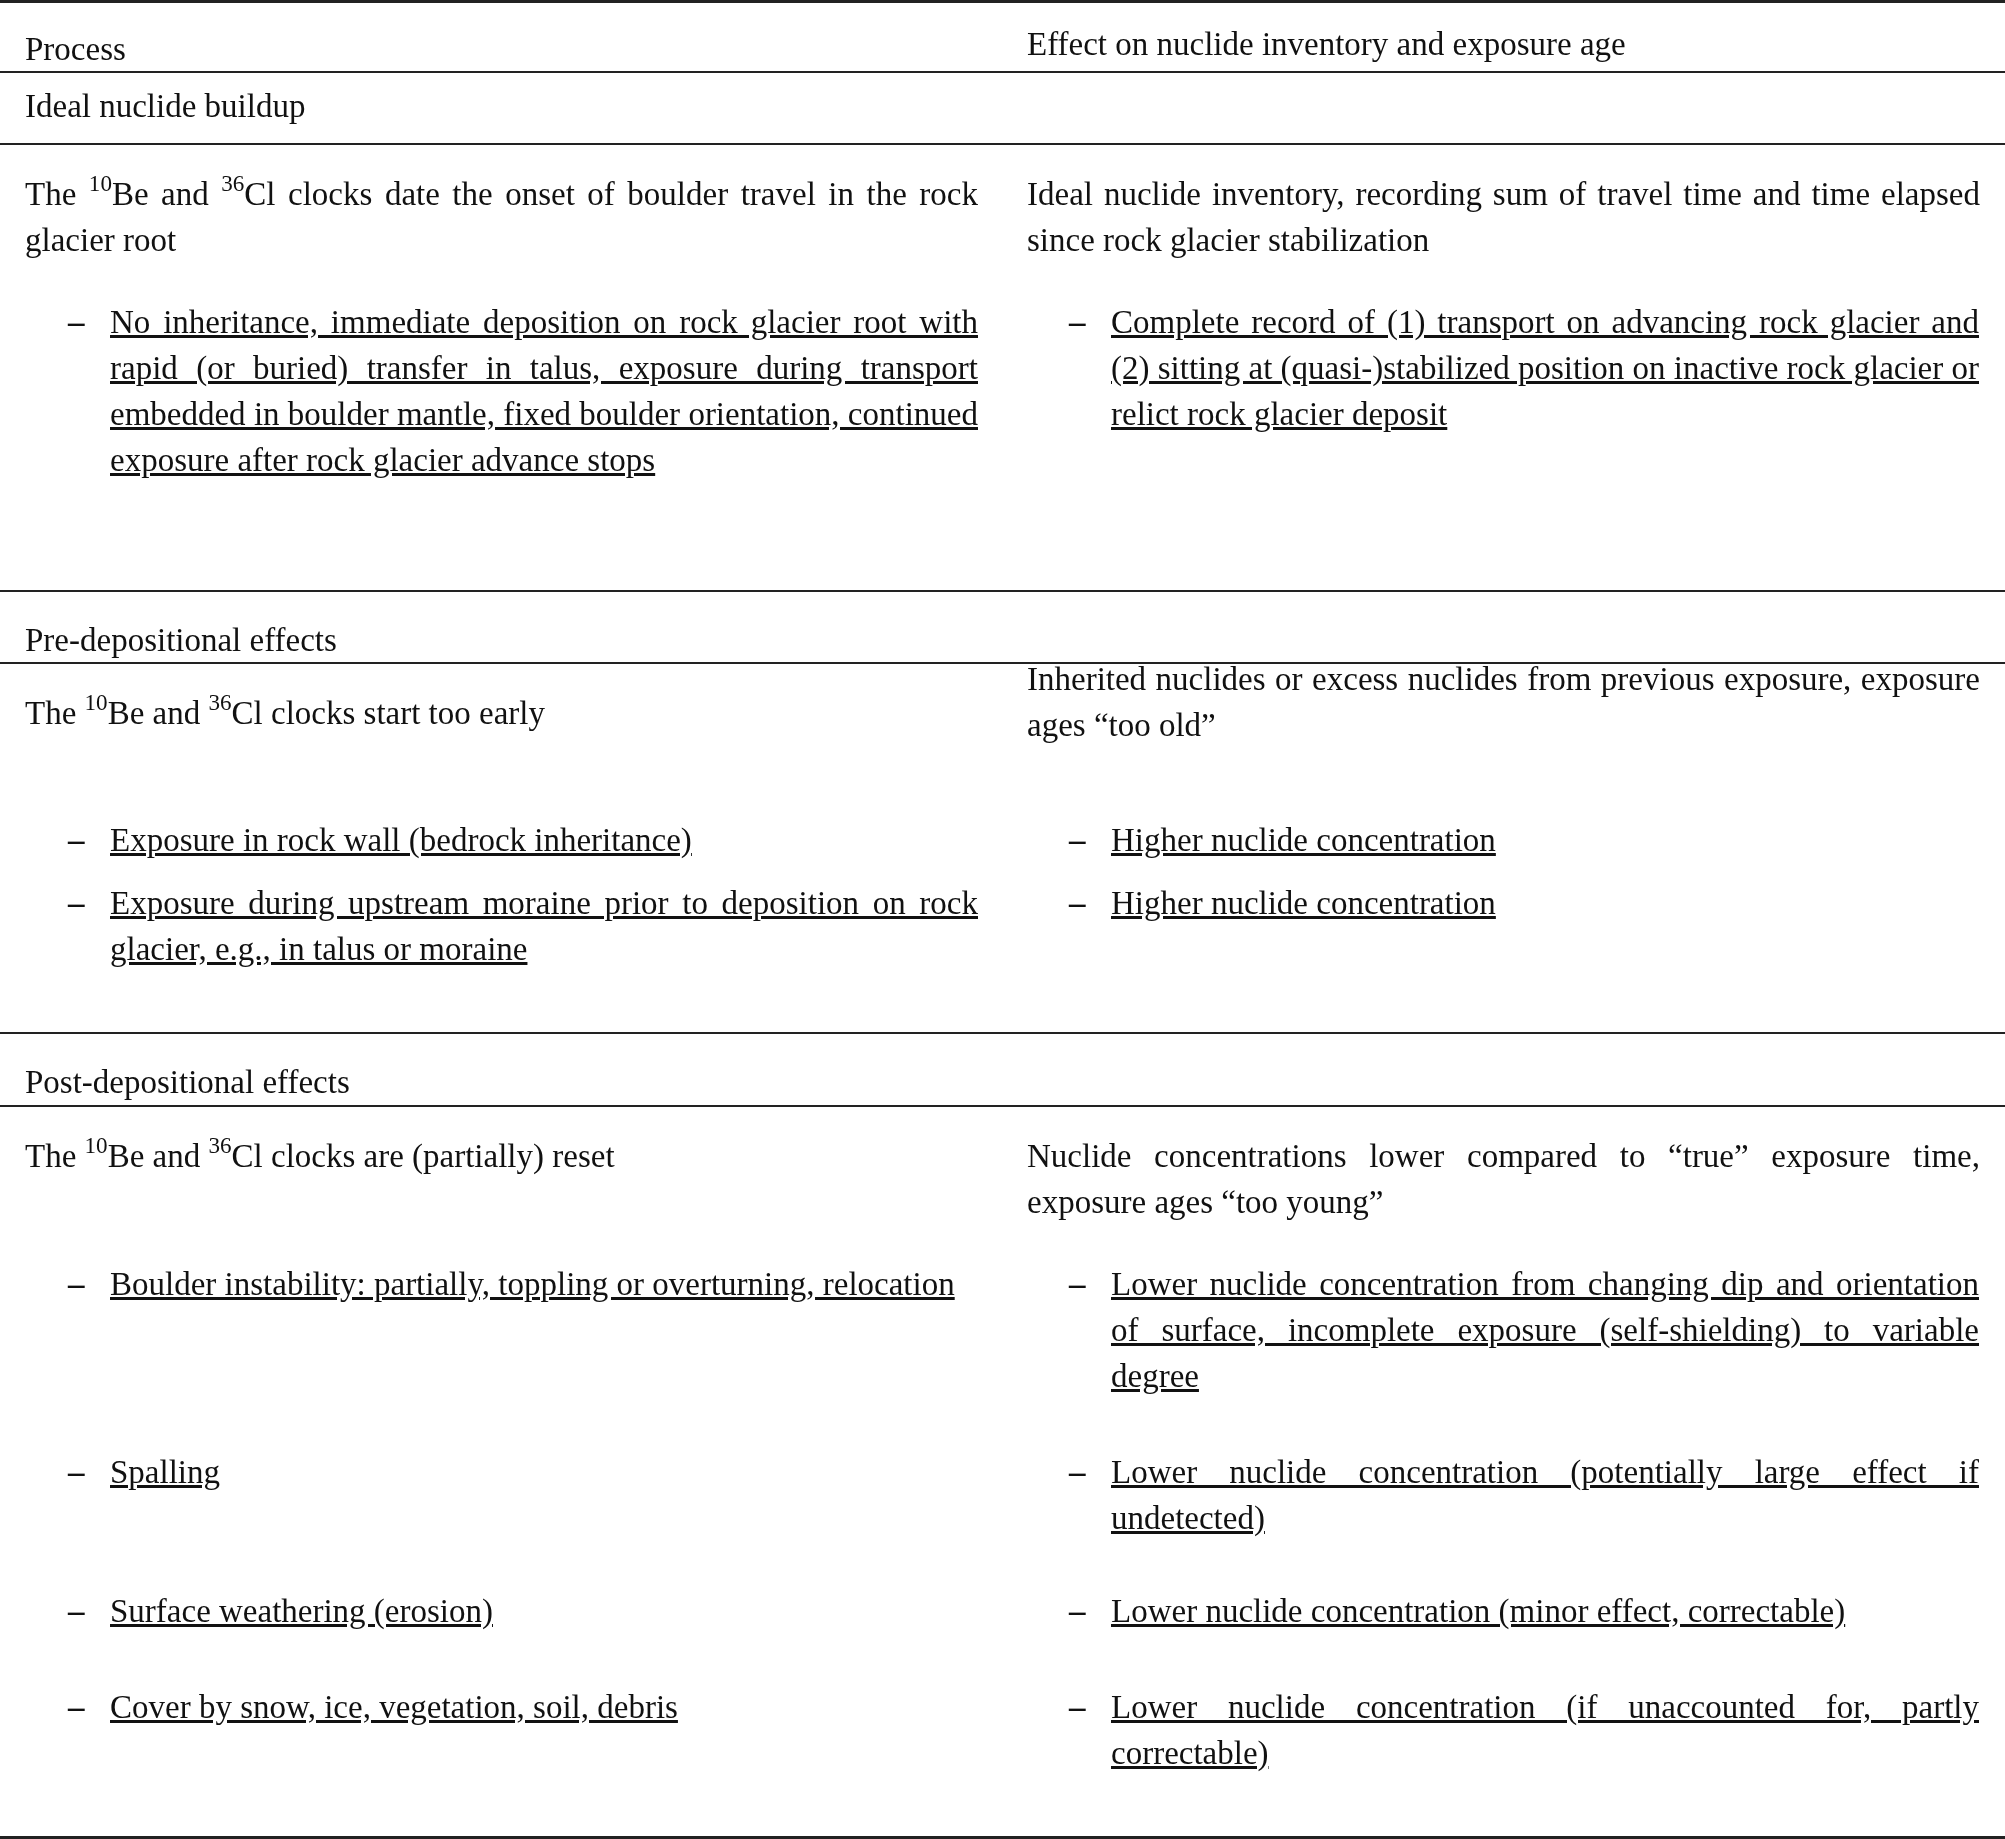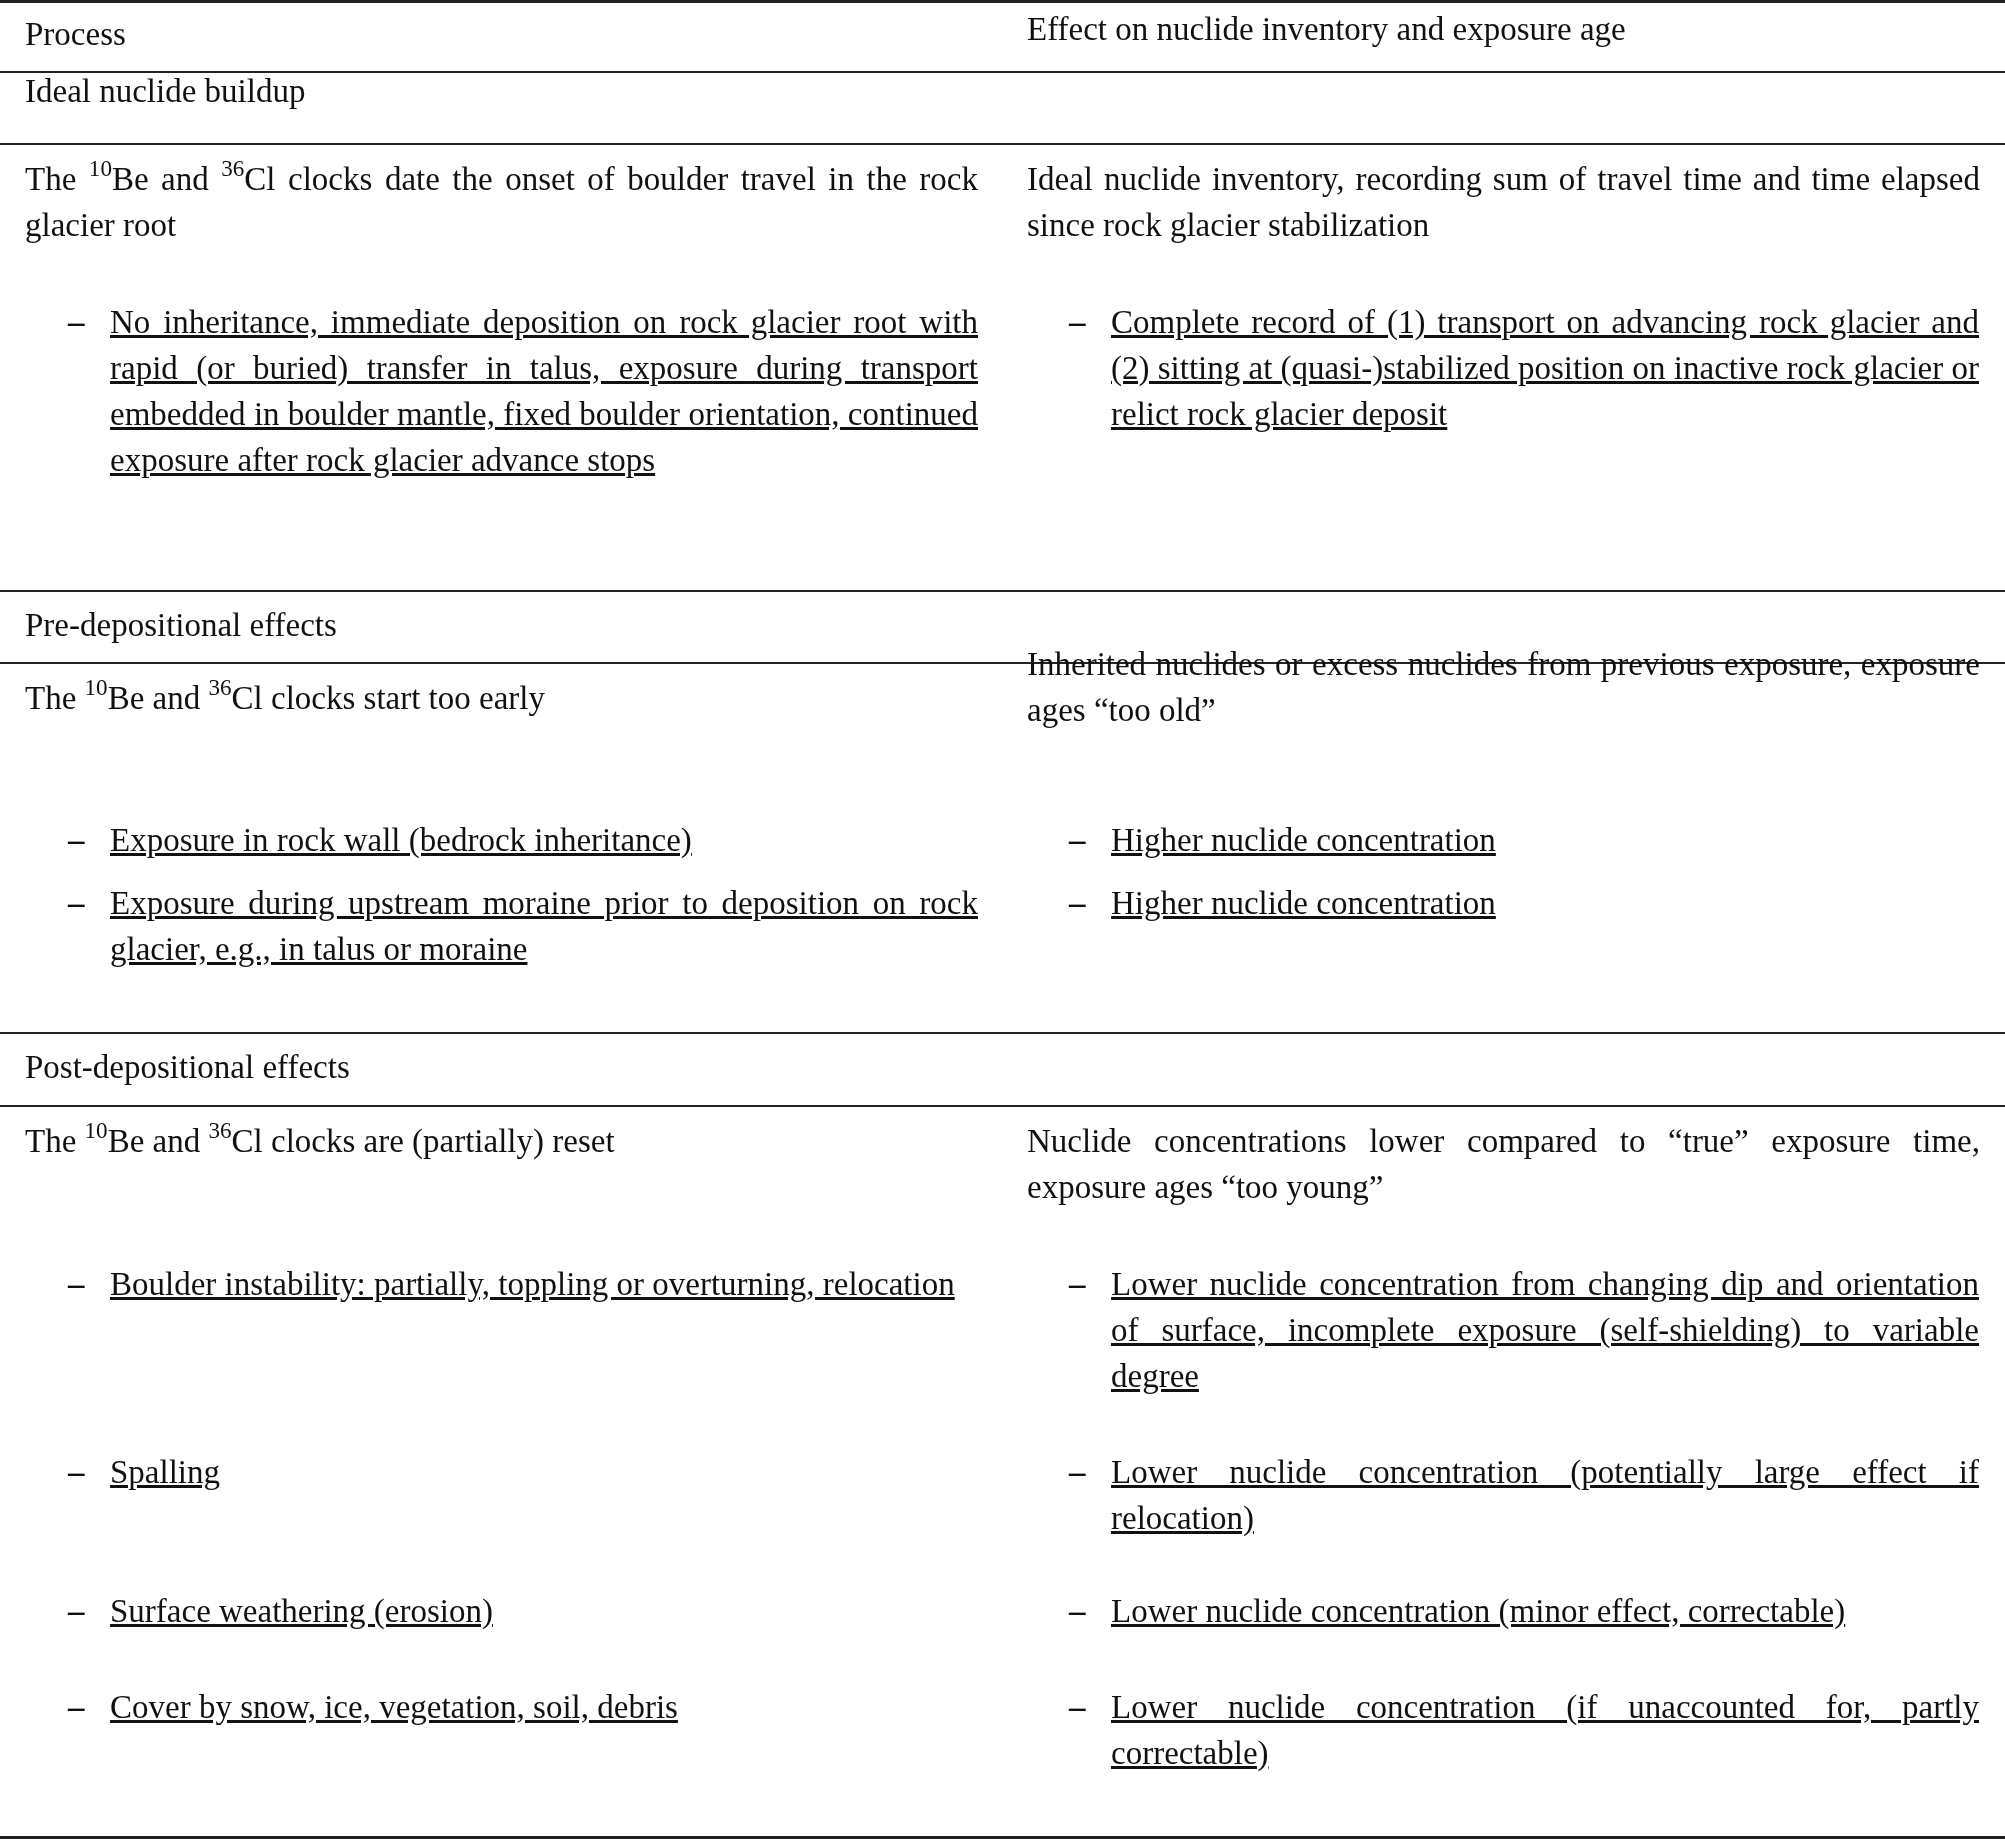--- a/index.html
+++ b/index.html
@@ -5,21 +5,21 @@
   html, body { margin: 0; padding: 0; background: #ffffff; }
   body {
     width: 2006px; height: 1840px; position: relative; overflow: hidden;
     font-family: "Liberation Serif", "DejaVu Serif", serif;
     color: #111111;
     font-size: 33px;
     line-height: 46px;
   }
   .rule { position: absolute; left: 0; width: 2006px; height: 1.9px; background: #222; }
   .rule.thick { height: 2.9px; }
-  .cell { position: absolute; }
+  .cell { position: absolute; margin-top: 15px; }
   .lc { left: 25px; width: 953px; }
   .rc { left: 1027px; width: 953px; }
   .txt { text-align: justify; }
   sup { font-size: 0.7em; line-height: 0; position: relative; top: -0.1em; vertical-align: super; }
   .item { position: absolute; display: flex; }
   .item.l { left: 68px; width: 910px; }
   .item.r { left: 1069px; width: 910px; }
   .dash { width: 42px; flex: 0 0 42px; font-weight: bold; text-align: left; }
   .itext { flex: 1; text-align: justify; text-decoration: underline; }
 </style>
@@ -90,21 +90,21 @@
     <span class="dash">–</span>
     <span class="itext">Lower nuclide concentration from changing dip and orientation of surface, incomplete exposure (self-shielding) to variable degree</span>
   </div>
 
   <div class="item l" style="top:1449px">
     <span class="dash">–</span>
     <span class="itext">Spalling</span>
   </div>
   <div class="item r" style="top:1449px">
     <span class="dash">–</span>
-    <span class="itext">Lower nuclide concentration (potentially large effect if relocation)</span>
+    <span class="itext">Lower nuclide concentration (potentially large effect if undetected)</span>
   </div>
 
   <div class="item l" style="top:1588px">
     <span class="dash">–</span>
     <span class="itext">Surface weathering (erosion)</span>
   </div>
   <div class="item r" style="top:1588px">
     <span class="dash">–</span>
     <span class="itext">Lower nuclide concentration (minor effect, correctable)</span>
   </div>

